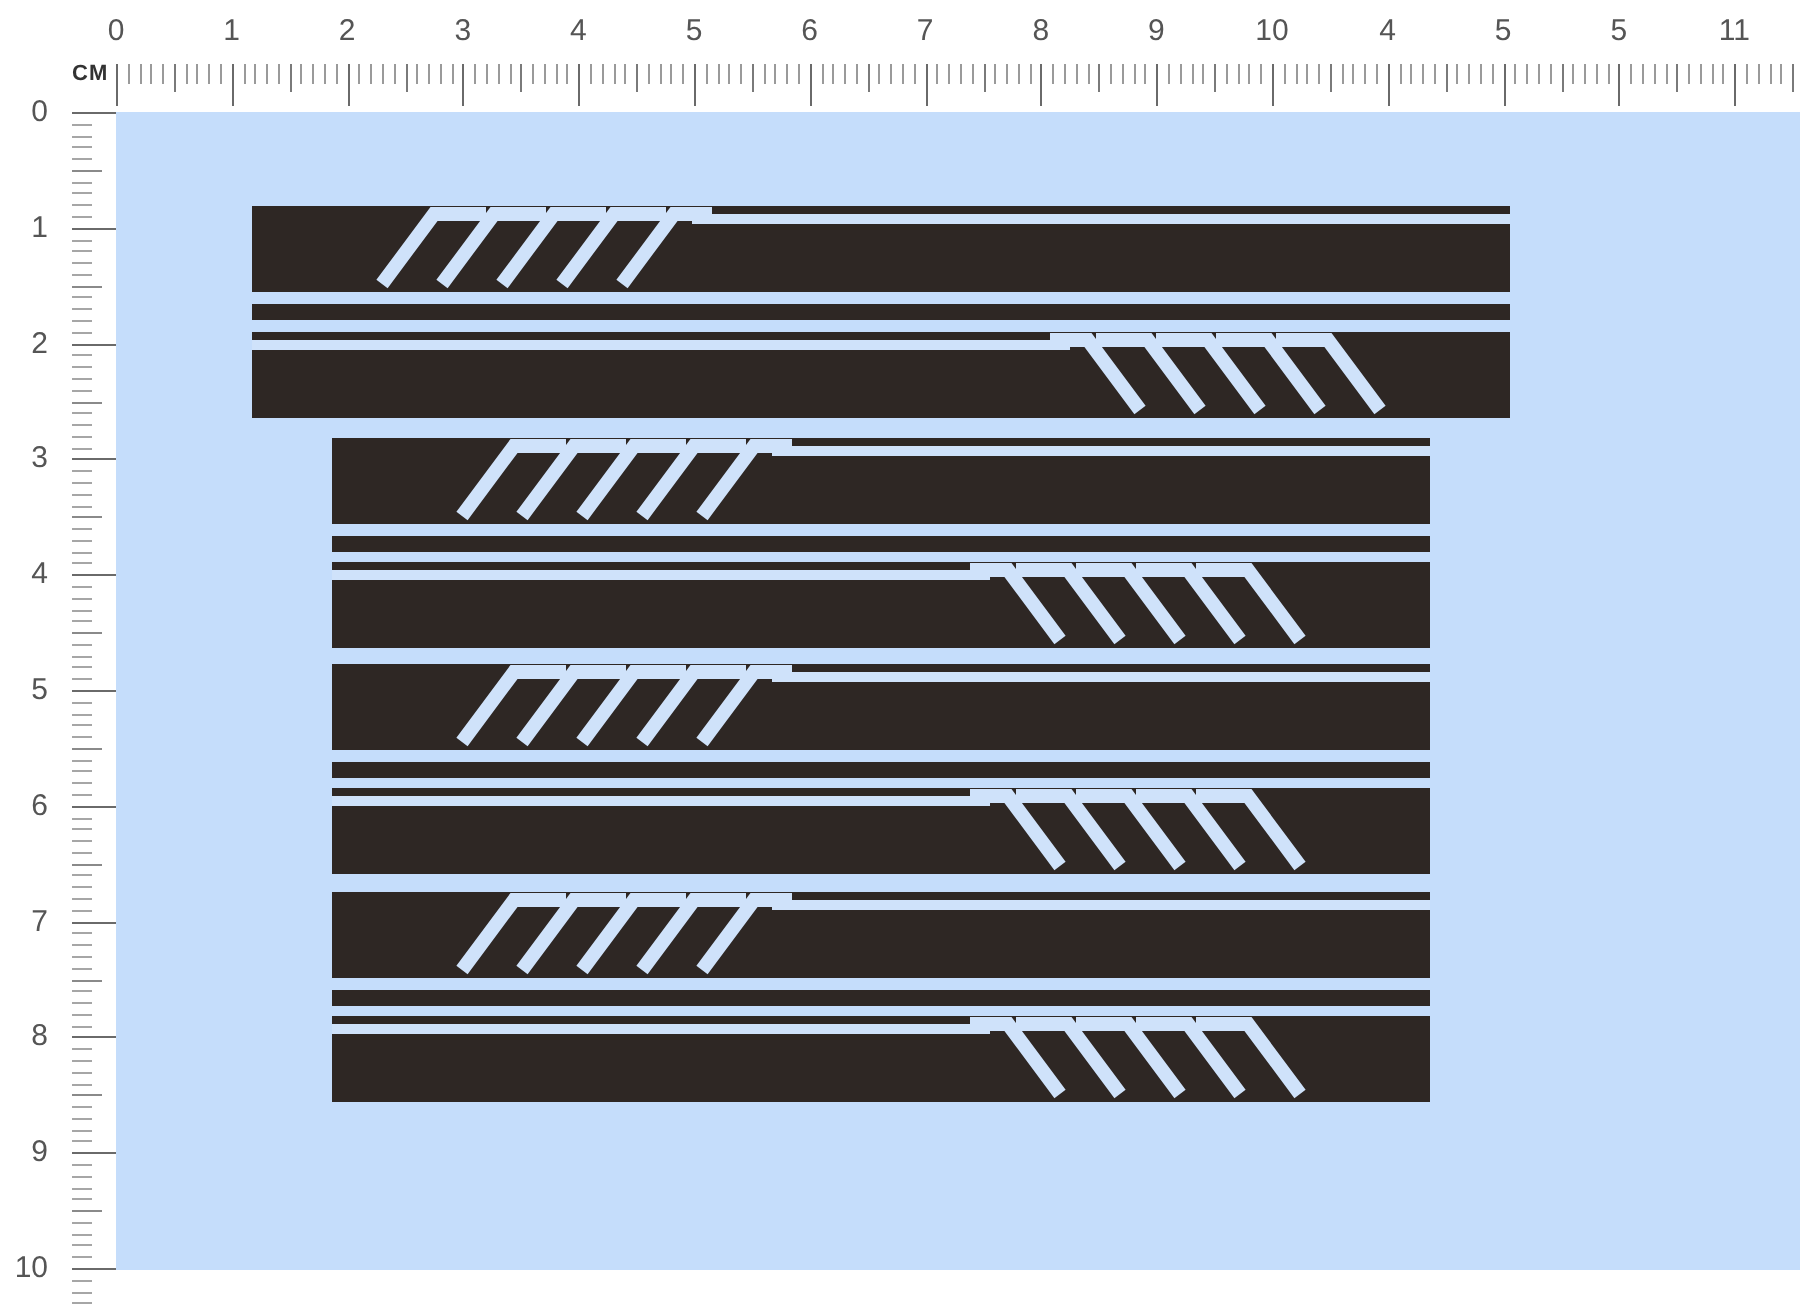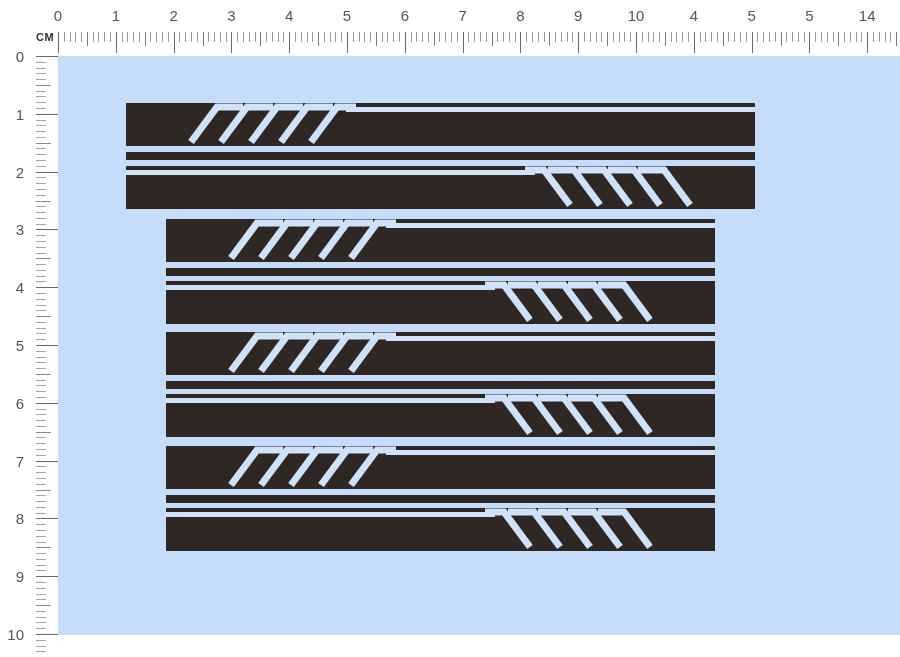--- a/index.html
+++ b/index.html
@@ -61,21 +61,21 @@
       <div class="hnum" style="left: 289.2px;">4</div>
       <div class="hnum" style="left: 347px;">5</div>
       <div class="hnum" style="left: 404.8px;">6</div>
       <div class="hnum" style="left: 462.6px;">7</div>
       <div class="hnum" style="left: 520.4px;">8</div>
       <div class="hnum" style="left: 578.2px;">9</div>
       <div class="hnum" style="left: 636px;">10</div>
       <div class="hnum" style="left: 693.8px;">4</div>
       <div class="hnum" style="left: 751.6px;">5</div>
       <div class="hnum" style="left: 809.4px;">5</div>
-      <div class="hnum" style="left: 867.2px;">14</div>
+      <div class="hnum" style="left: 867.2px;">11</div>
     </div>
   <div class="cmlabel">CM</div>
 
   <div class="hruler" id="hruler">
       <div class="htick major" style="left: 58px;"></div>
       <div class="htick minor" style="left: 63.78px;"></div>
       <div class="htick minor" style="left: 69.56px;"></div>
       <div class="htick minor" style="left: 75.34px;"></div>
       <div class="htick minor" style="left: 81.12px;"></div>
       <div class="htick mid" style="left: 86.9px;"></div>

